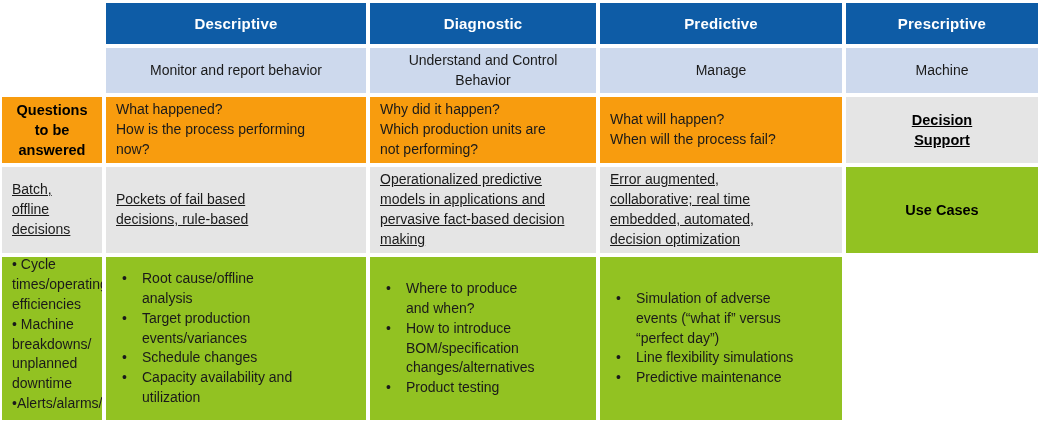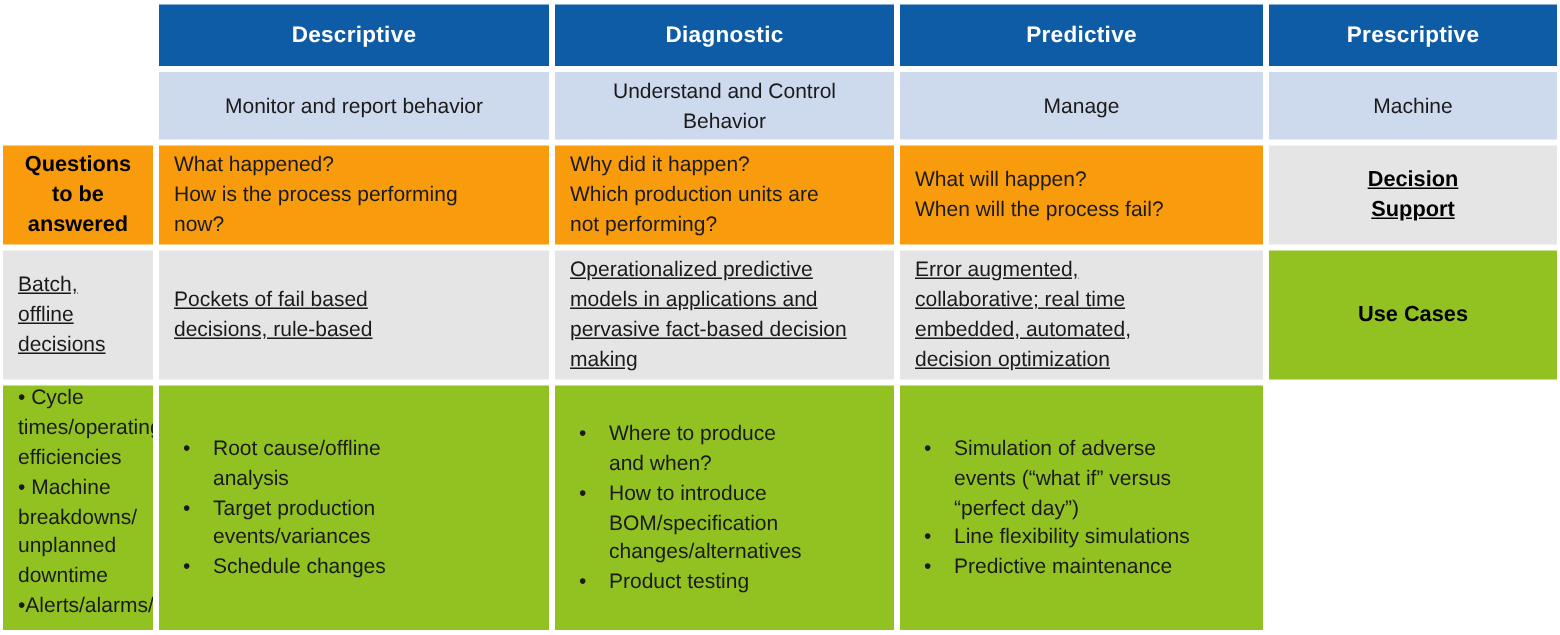--- a/index.html
+++ b/index.html
@@ -102,20 +102,22 @@
     <div class="line">•Alerts/alarms/events</div>
   </div>
 
   <div class="cell green list">
     <ul>
       <li>Root cause/offline
 analysis</li>
       <li>Target production
 events/variances</li>
       <li>Schedule changes</li>
+      <li>Capacity availability and
+utilization</li>
     </ul>
   </div>
 
   <div class="cell green list">
     <ul>
       <li>Where to produce
 and when?</li>
       <li>How to introduce
 BOM/specification
 changes/alternatives</li>

